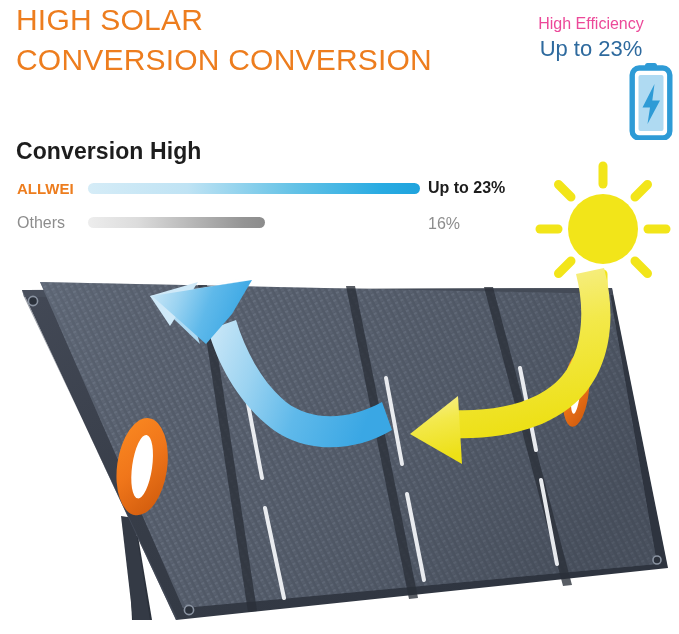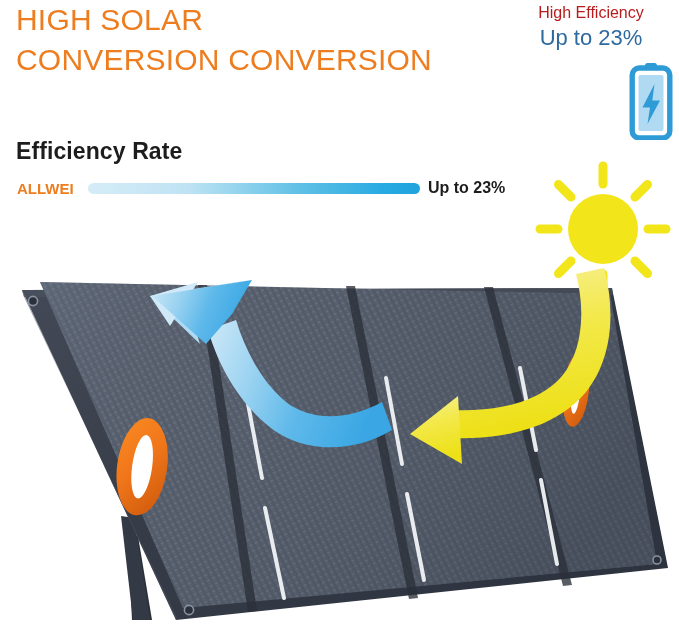--- a/index.html
+++ b/index.html
@@ -16,21 +16,21 @@
     position:absolute;left:16px;top:0px;width:520px;
     color:#ED7D1E;font-weight:normal;font-size:30px;line-height:40px;
     letter-spacing:.2px;
   }
   .headline .l1{display:block;}
   .headline .l2{display:block;}
 
   
   .callout{position:absolute;right:8px;top:2px;width:160px;text-align:center;}
   .callout .eff-label{
-    display:block;font-size:16px;color:#b91c1c;line-height:22px;white-space:nowrap;
+    display:block;font-size:16px;color:#ec4899;line-height:22px;white-space:nowrap;margin-top:11px;
   }
   .callout .eff-value{
     display:block;font-size:22px;color:#2E6A9E;line-height:28px;white-space:nowrap;
   }
 
   
   .battery-icon{position:absolute;left:629px;top:62px;width:44px;height:78px;}
 
   
   .cr-title{
@@ -80,30 +80,37 @@
     <span class="eff-value">Up to 23%</span>
   </div>
 
   <svg class="battery-icon" viewBox="0 0 44 78">
     <rect x="16" y="1" width="12" height="6" rx="2.5" fill="#2E9BD6"></rect>
     <rect x="3.2" y="6" width="37.6" height="70" rx="7" fill="none" stroke="#2E9BD6" stroke-width="5.4"></rect>
     <rect x="9.5" y="13" width="25" height="56" rx="2" fill="#AFDAF2"></rect>
     <path d="M25.5 22 L13.5 45.5 L21 45.5 L18.5 62 L31 38.5 L23.3 38.5 Z" fill="#2E9BD6"></path>
   </svg>
 
-  <div class="cr-title">Efficiency Rate</div>
+  <div class="cr-title">Conversion High</div>
 
   <div class="bar-row r1">
     <span class="bar-label brand">ALLWEI</span>
     <div class="bar-track" style="width: 332px;">
       <div class="bar-fill blue" style="width: 100%;"></div>
     </div>
     <span class="bar-value brand">Up to 23%</span>
   </div>
 
+  <div class="bar-row r2">
+    <span class="bar-label other">Others</span>
+    <div class="bar-track" style="width: 177px;">
+      <div class="bar-fill gray" style="width: 100%;"></div>
+    </div>
+    <span class="bar-value other">16%</span>
+  </div>
 
   <svg class="sun" viewBox="0 0 142 142">
     <g fill="#F2E519">
       <circle cx="71" cy="71" r="35"></circle>
       <g stroke="#F2E519" stroke-width="9" stroke-linecap="round">
         <line x1="71" y1="8" x2="71" y2="26"></line>
         <line x1="71" y1="116" x2="71" y2="134"></line>
         <line x1="8" y1="71" x2="26" y2="71"></line>
         <line x1="116" y1="71" x2="134" y2="71"></line>
         <line x1="26.5" y1="26.5" x2="39" y2="39"></line>

